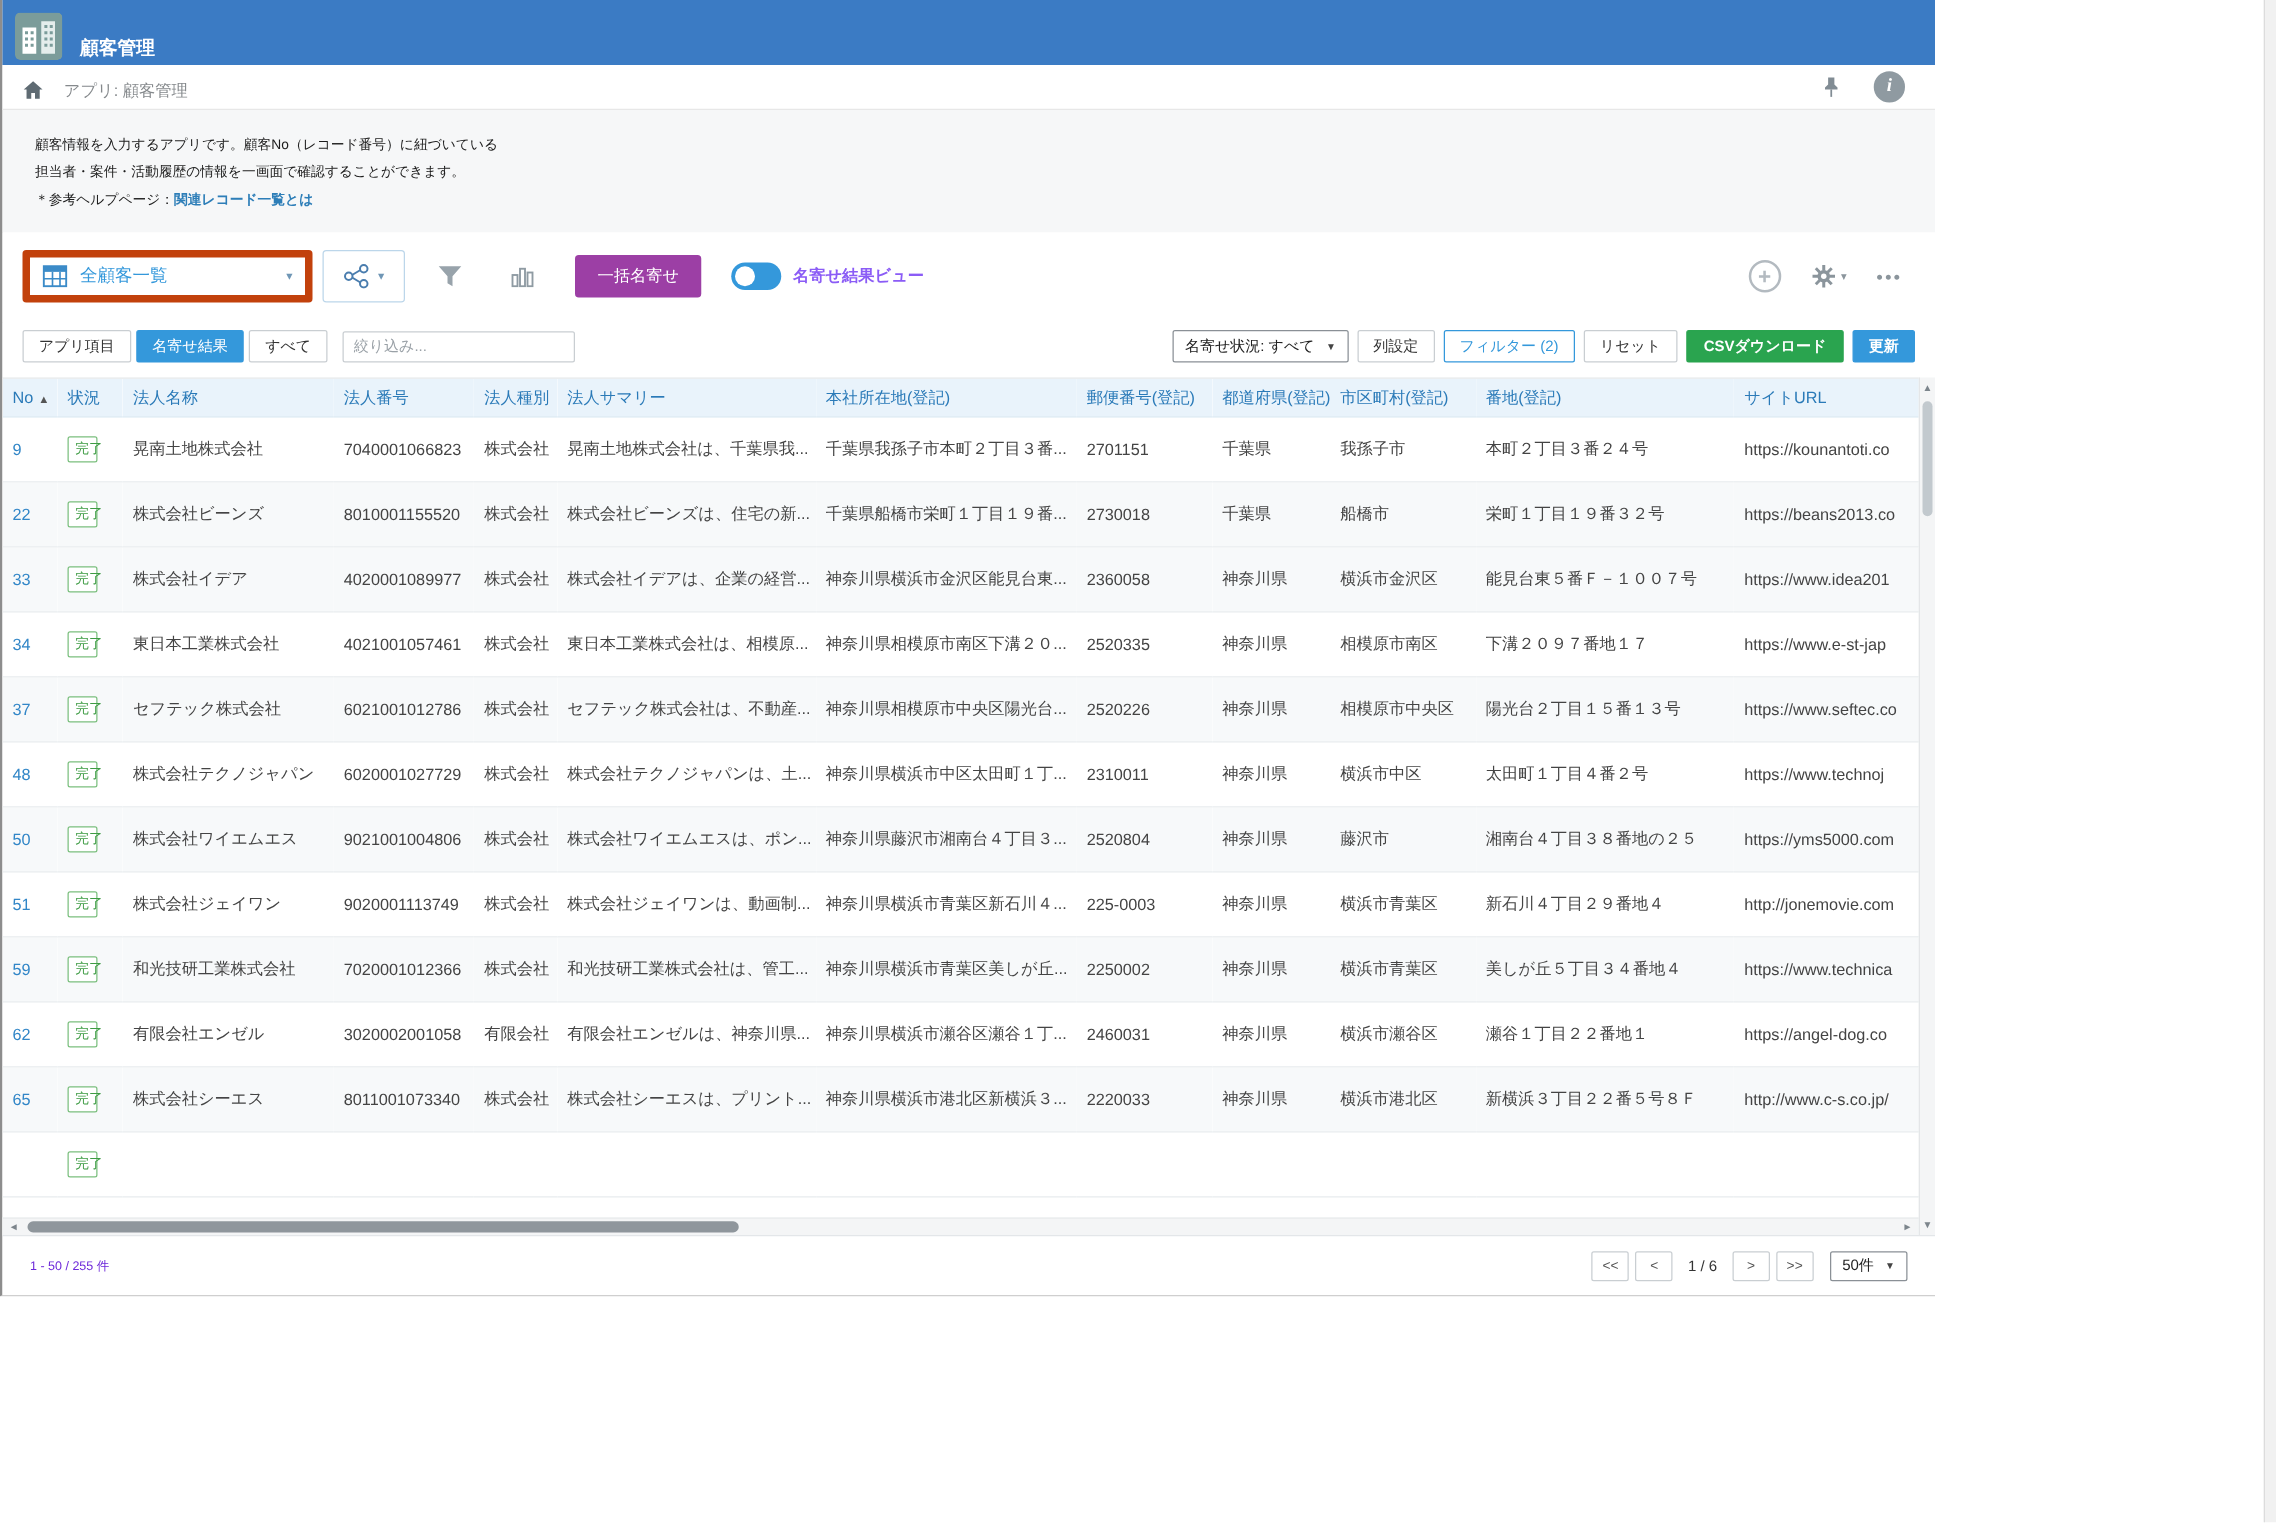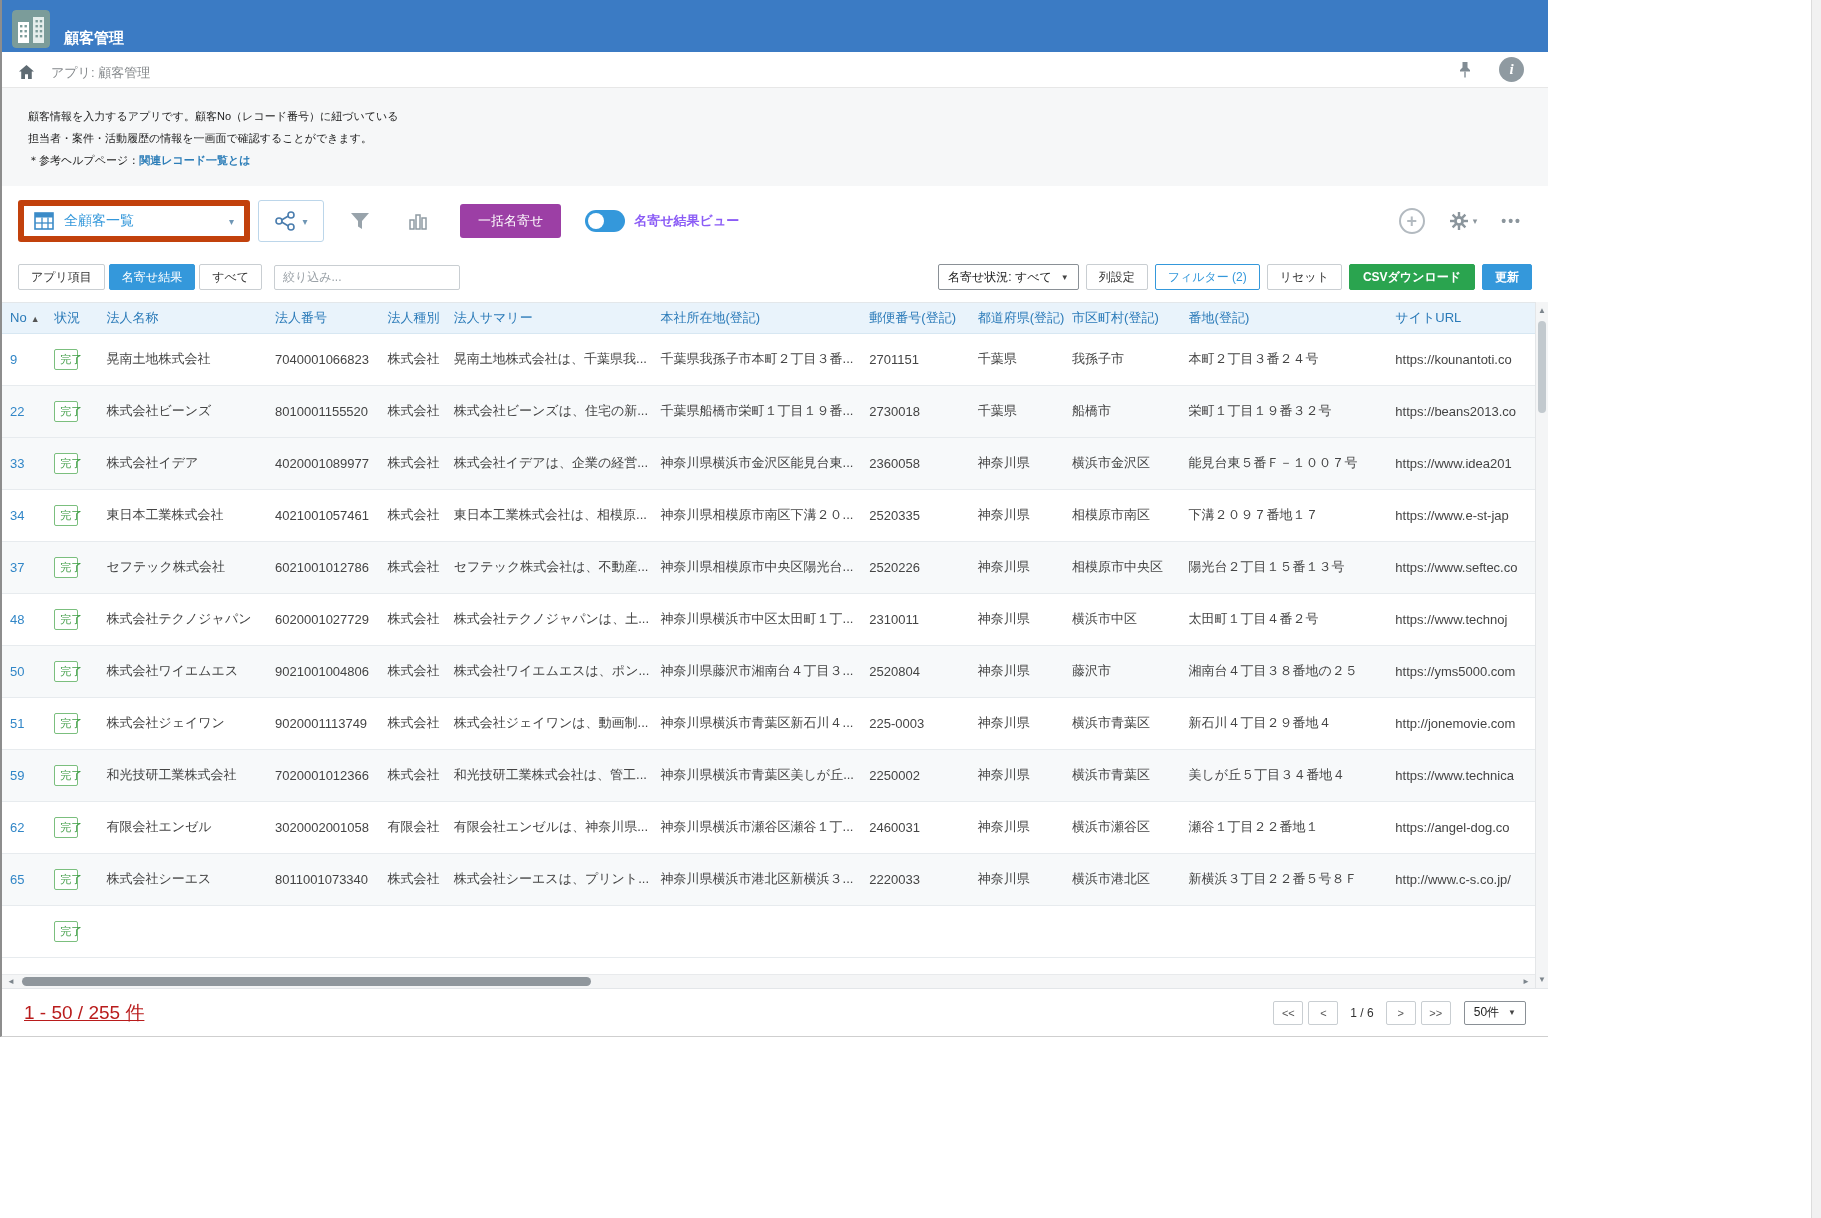--- a/index.html
+++ b/index.html
@@ -105,21 +105,21 @@
   .hthumb { position: absolute; left: 2px; top: 2px; bottom: 2px; width: 38%; background: #8f969c; border-radius: 5px; }
   .vscroll { width: 13px; display: flex; flex-direction: column; align-items: center;
     background: #f4f5f6; border-left: 1px solid #e4e6e8; }
   .varrow { font-size: 8px; color: #7c858c; padding: 4px 0; cursor: pointer; }
   .vtrack { flex: 1; width: 100%; position: relative; }
   .vthumb { position: absolute; top: 2px; left: 2px; right: 2px; height: 92px; background: #c2c9ce; border-radius: 4px; }
 
   
   .footer { height: 48px; display: flex; align-items: center; padding: 0 22px; background: #fff;
     border-top: 1px solid #e3e6e9; }
-  .count { font-size: 19px; color: #b91c1c; text-decoration: underline; }
+  .count { font-size: 10px; color: #6d28d9; }
   .pager { margin-left: auto; display: flex; align-items: center; gap: 5px; }
   .pbtn { min-width: 30px; height: 24px; border: 1px solid #c9ced2; background: #fff; color: #555;
     font-size: 11px; border-radius: 2px; }
   .pageinfo { font-size: 12px; color: #333; margin: 0 7px; }
   .fake-select.small { height: 24px; margin-left: 8px; }
 </style>
 </head>
 <body>
 
 <div class="outer-strip"></div>

